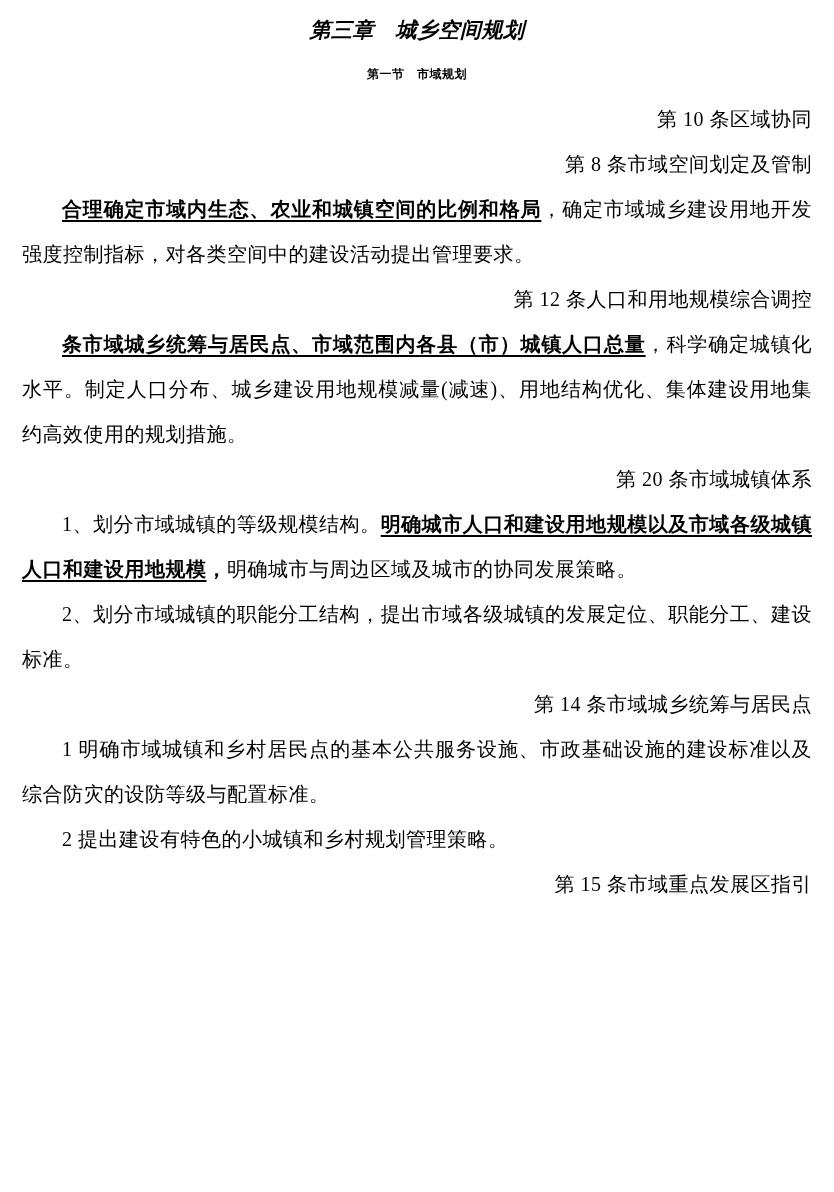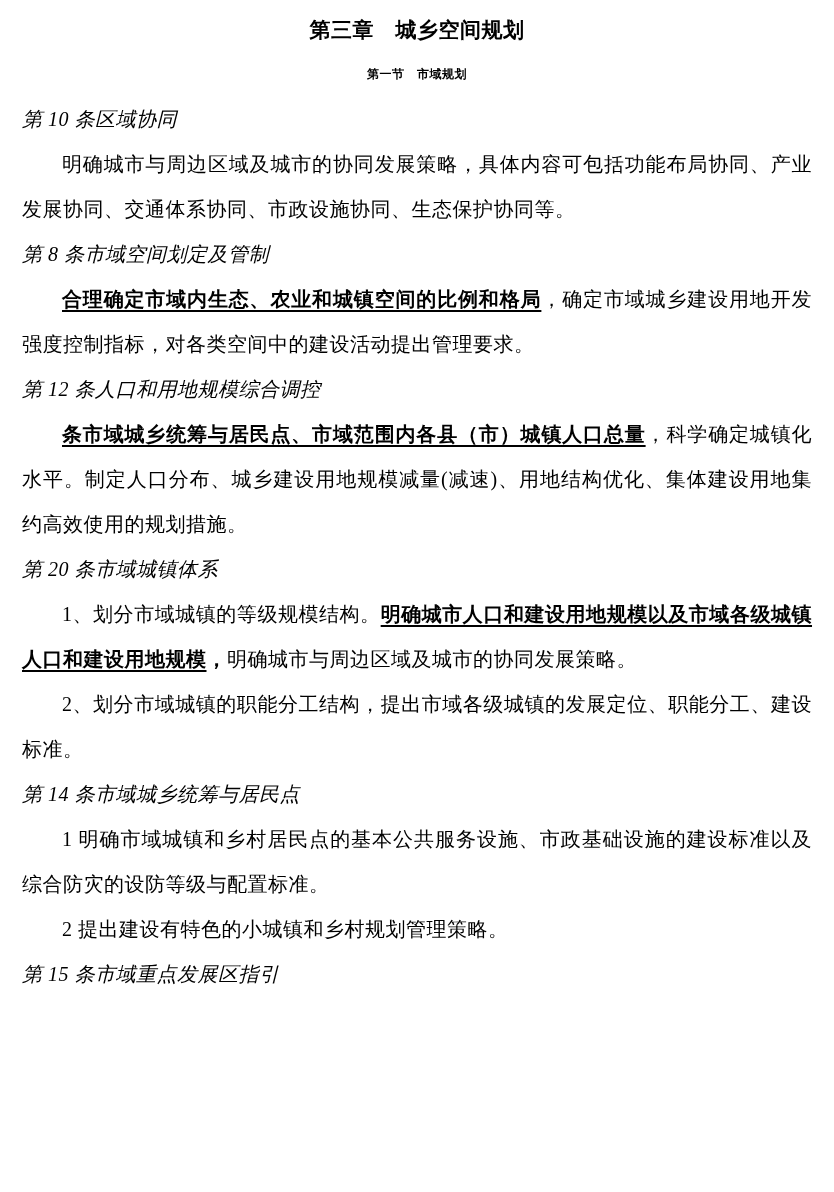--- a/index.html
+++ b/index.html
@@ -23,33 +23,33 @@
     line-height: 45px;
     text-align: justify;
     letter-spacing: 0.5px;
   }
   
   .chapter-title {
     text-align: center;
     font-weight: bold;
     font-size: 21px;
     font-family: "Liberation Sans", sans-serif;
+    font-style: italic;
   }
   
   .section-heading {
     font-weight: bold;
     font-size: 12px;
     text-align: center;
     font-family: "Liberation Sans", sans-serif;
   }
   
   .article-heading {
-    text-align: left;
+    text-align: right;
     font-weight: normal;
-    font-style: italic;
   }
   
   .paragraph {
     text-indent: 2em;
   }
   .bold {
     font-weight: bold;
   }
   .underline {
     text-decoration: underline;
@@ -58,21 +58,20 @@
   }
 </style>
 </head>
 <body>
 
 <div class="page">
   <div id="doc">
       <div class="block chapter-title"><span class="bold">第三章　城乡空间规划</span></div>
       <div class="block section-heading"><span class="bold">第一节　市域规划</span></div>
       <div class="block article-heading"><span>第 10 条区域协同</span></div>
-      <div class="block paragraph"><span>明确城市与周边区域及城市的协同发展策略，具体内容可包括功能布局协同、产业发展协同、交通体系协同、市政设施协同、生态保护协同等。</span></div>
       <div class="block article-heading"><span>第 8 条市域空间划定及管制</span></div>
       <div class="block paragraph"><span class="bold underline">合理确定市域内生态、农业和城镇空间的比例和格局</span><span>，确定市域城乡建设用地开发强度控制指标，对各类空间中的建设活动提出管理要求。</span></div>
       <div class="block article-heading"><span>第 12 条人口和用地规模综合调控</span></div>
       <div class="block paragraph"><span class="bold underline">条市域城乡统筹与居民点、市域范围内各县（市）城镇人口总量</span><span>，科学确定城镇化水平。制定人口分布、城乡建设用地规模减量(减速)、用地结构优化、集体建设用地集约高效使用的规划措施。</span></div>
       <div class="block article-heading"><span>第 20 条市域城镇体系</span></div>
       <div class="block paragraph"><span>1、划分市域城镇的等级规模结构。</span><span class="bold underline">明确城市人口和建设用地规模以及市域各级城镇人口和建设用地规模</span><span class="bold">，</span><span>明确城市与周边区域及城市的协同发展策略。</span></div>
       <div class="block paragraph"><span>2、划分市域城镇的职能分工结构，提出市域各级城镇的发展定位、职能分工、建设标准。</span></div>
       <div class="block article-heading"><span>第 14 条市域城乡统筹与居民点</span></div>
       <div class="block paragraph"><span>1 明确市域城镇和乡村居民点的基本公共服务设施、市政基础设施的建设标准以及综合防灾的设防等级与配置标准。</span></div>
       <div class="block paragraph"><span>2 提出建设有特色的小城镇和乡村规划管理策略。</span></div>

